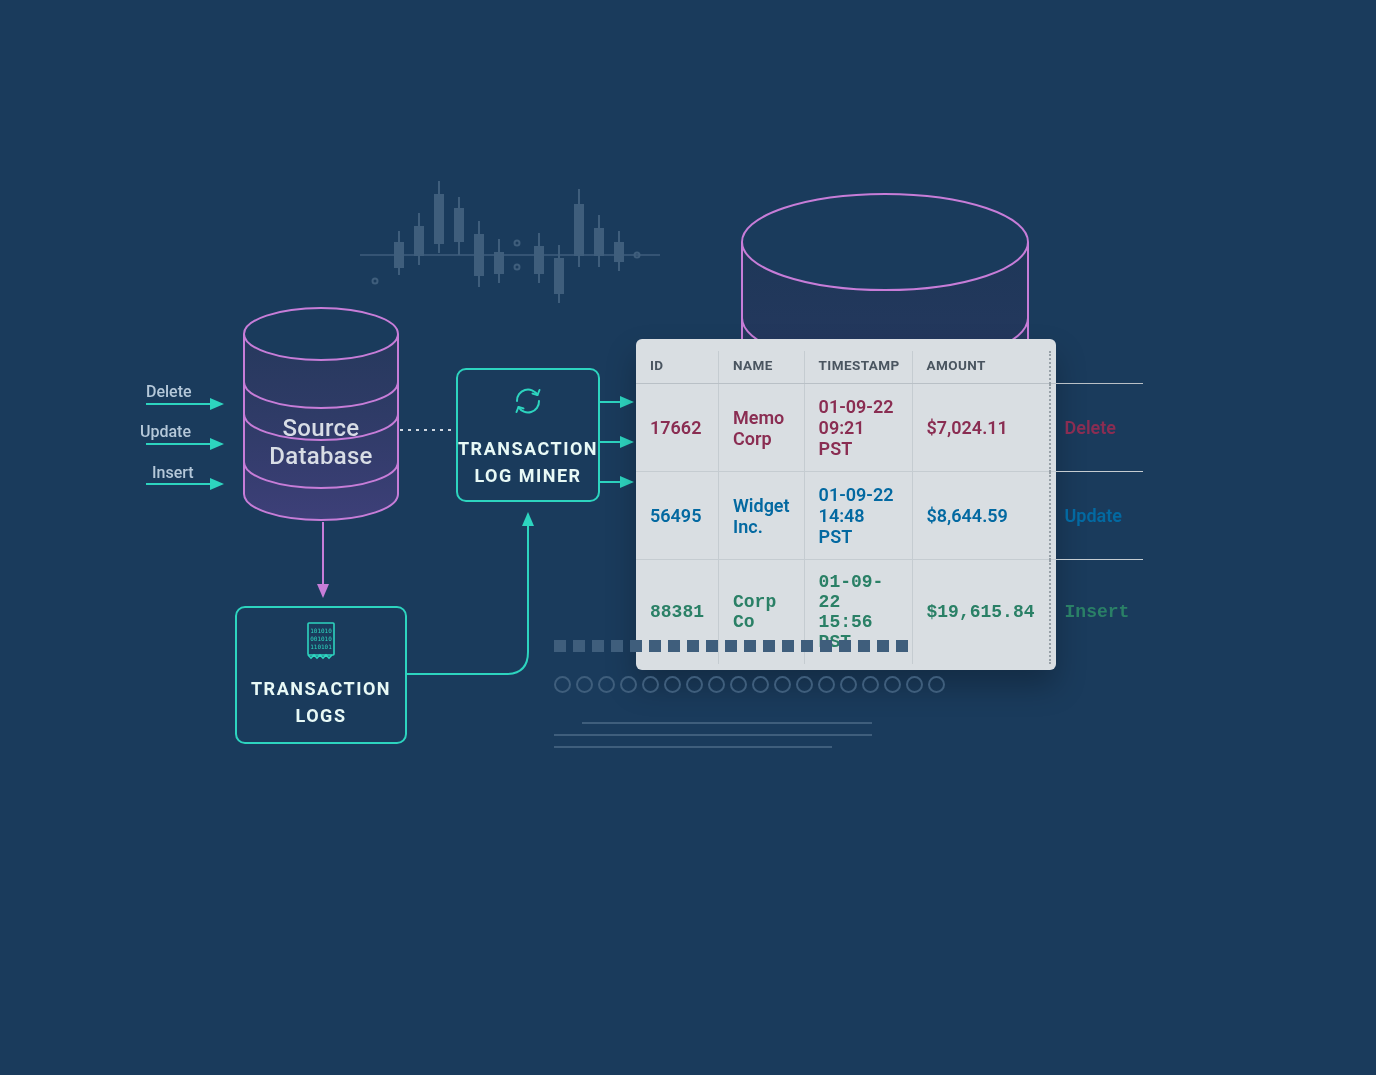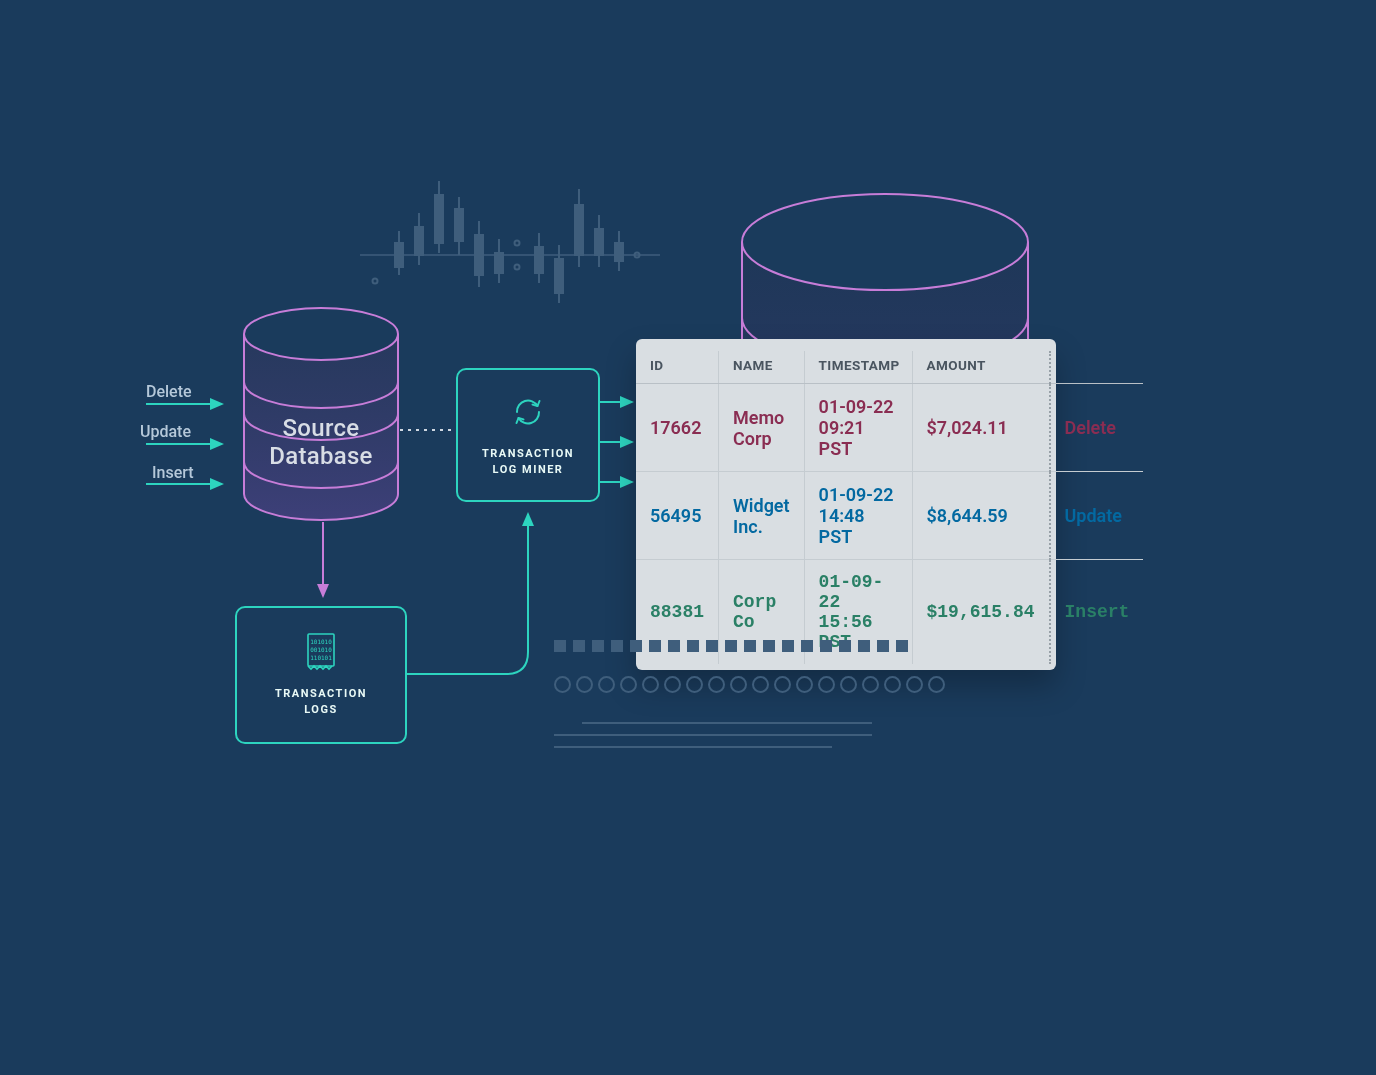--- a/index.html
+++ b/index.html
@@ -10,21 +10,21 @@
   
   .op-label { color: #b5c8d9; font-size: 16px; font-weight: 500; }
   .op-arrow-line { stroke: #2dd4bf; stroke-width: 2; fill: none; }
   .op-arrow-head { fill: #2dd4bf; }
 
   
   .cyl-label { color: #d8dde5; font-size: 24px; font-weight: 500; text-align: center; letter-spacing: .3px; }
 
   
   .teal-box { border: 2px solid #2dd4bf; border-radius: 10px; color: #e8f9f6; text-align: center; display: flex; flex-direction: column; align-items: center; justify-content: center; gap: 14px; }
-  .teal-box .title { font-size: 11px; font-weight: 700; letter-spacing: 1.5px; line-height: 1.5; }
+  .teal-box .title { font-size: 18px; font-weight: 700; letter-spacing: 1.5px; line-height: 1.5; }
 
   
   .table-panel { background: #d9dee2; border-radius: 6px; box-shadow: 0 16px 30px rgba(0,0,0,.25); padding: 12px 0 6px 0; }
   .tbl { width: 100%; border-collapse: collapse; font-size: 15px; }
   .tbl th { color: #4a5560; font-weight: 700; text-align: left; font-size: 13.5px; letter-spacing: .4px; padding: 6px 12px 10px 14px; border-bottom: 1px solid #b9c0c6; border-right: 1px solid #c5ccd1; }
   .tbl td { padding: 12px 14px; border-right: 1px solid #c5ccd1; font-weight: 600; font-size: 18px; }
   .tbl tr.row + tr.row td { border-top: 1px solid #c5ccd1; }
   .tbl th:last-child, .tbl td:last-child { border-right: none; }
   .tbl td.action-cell { border-left: 2px dotted #97a0a7; }
   .tbl th.action-head { border-left: 2px dotted #97a0a7; }

